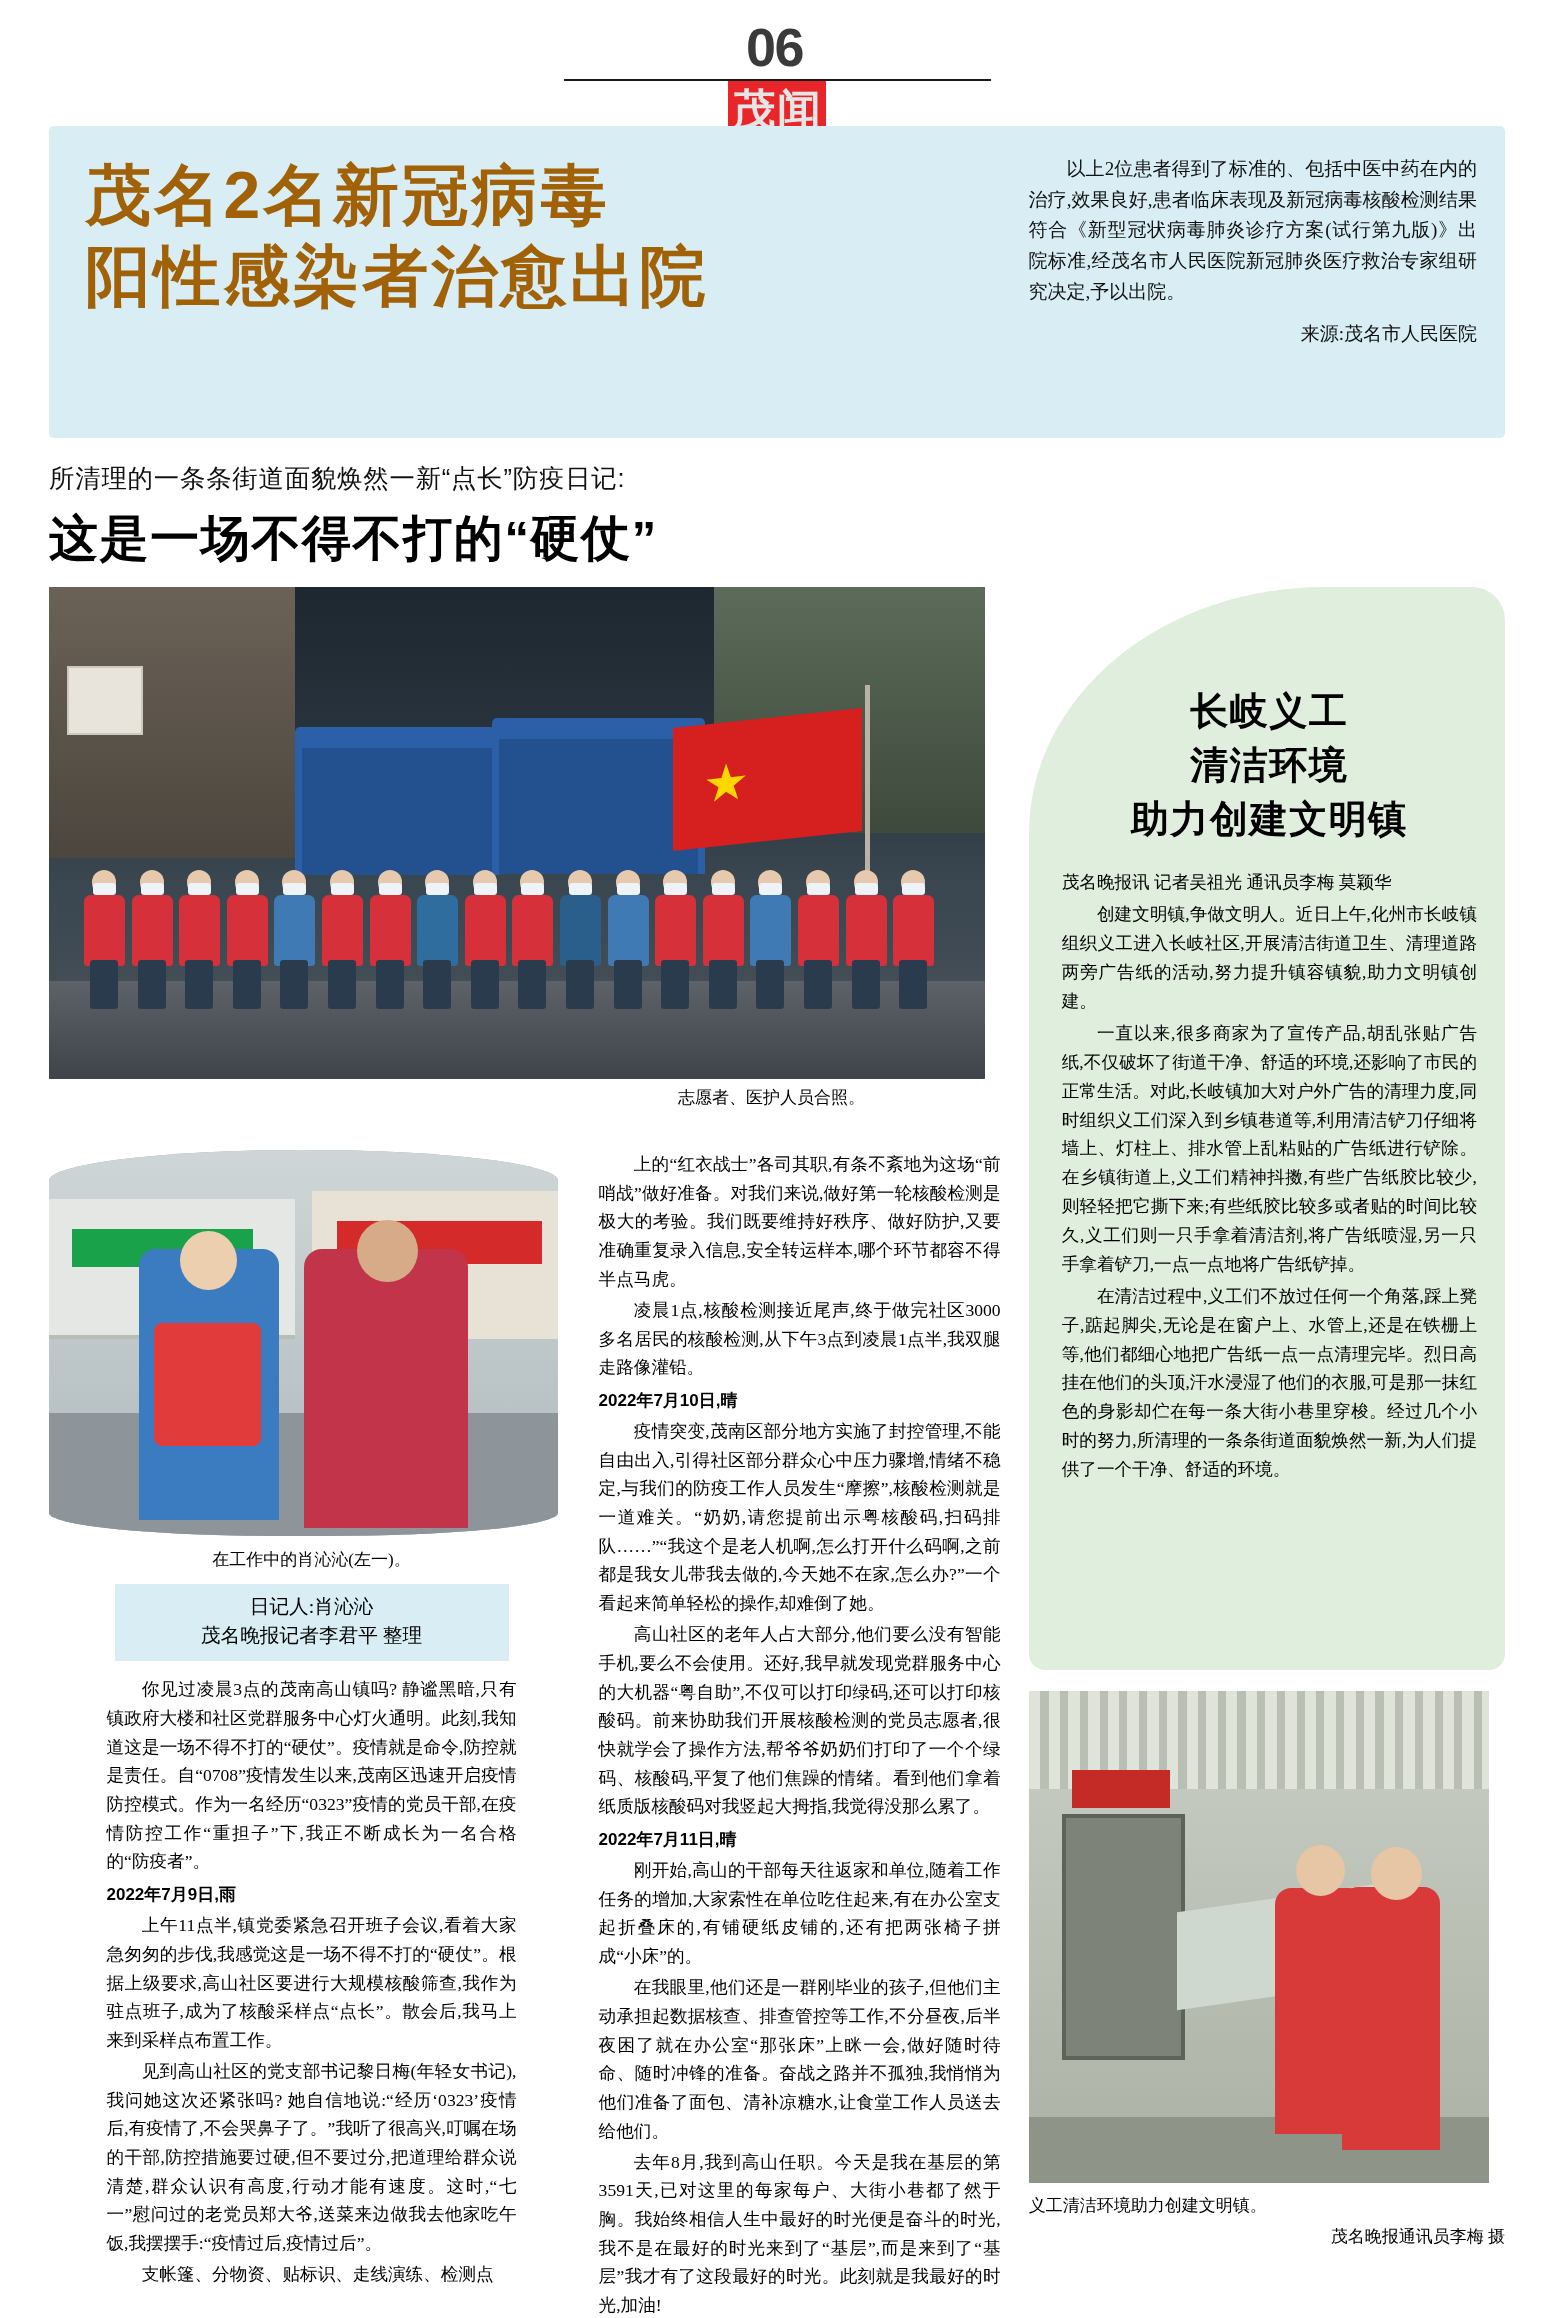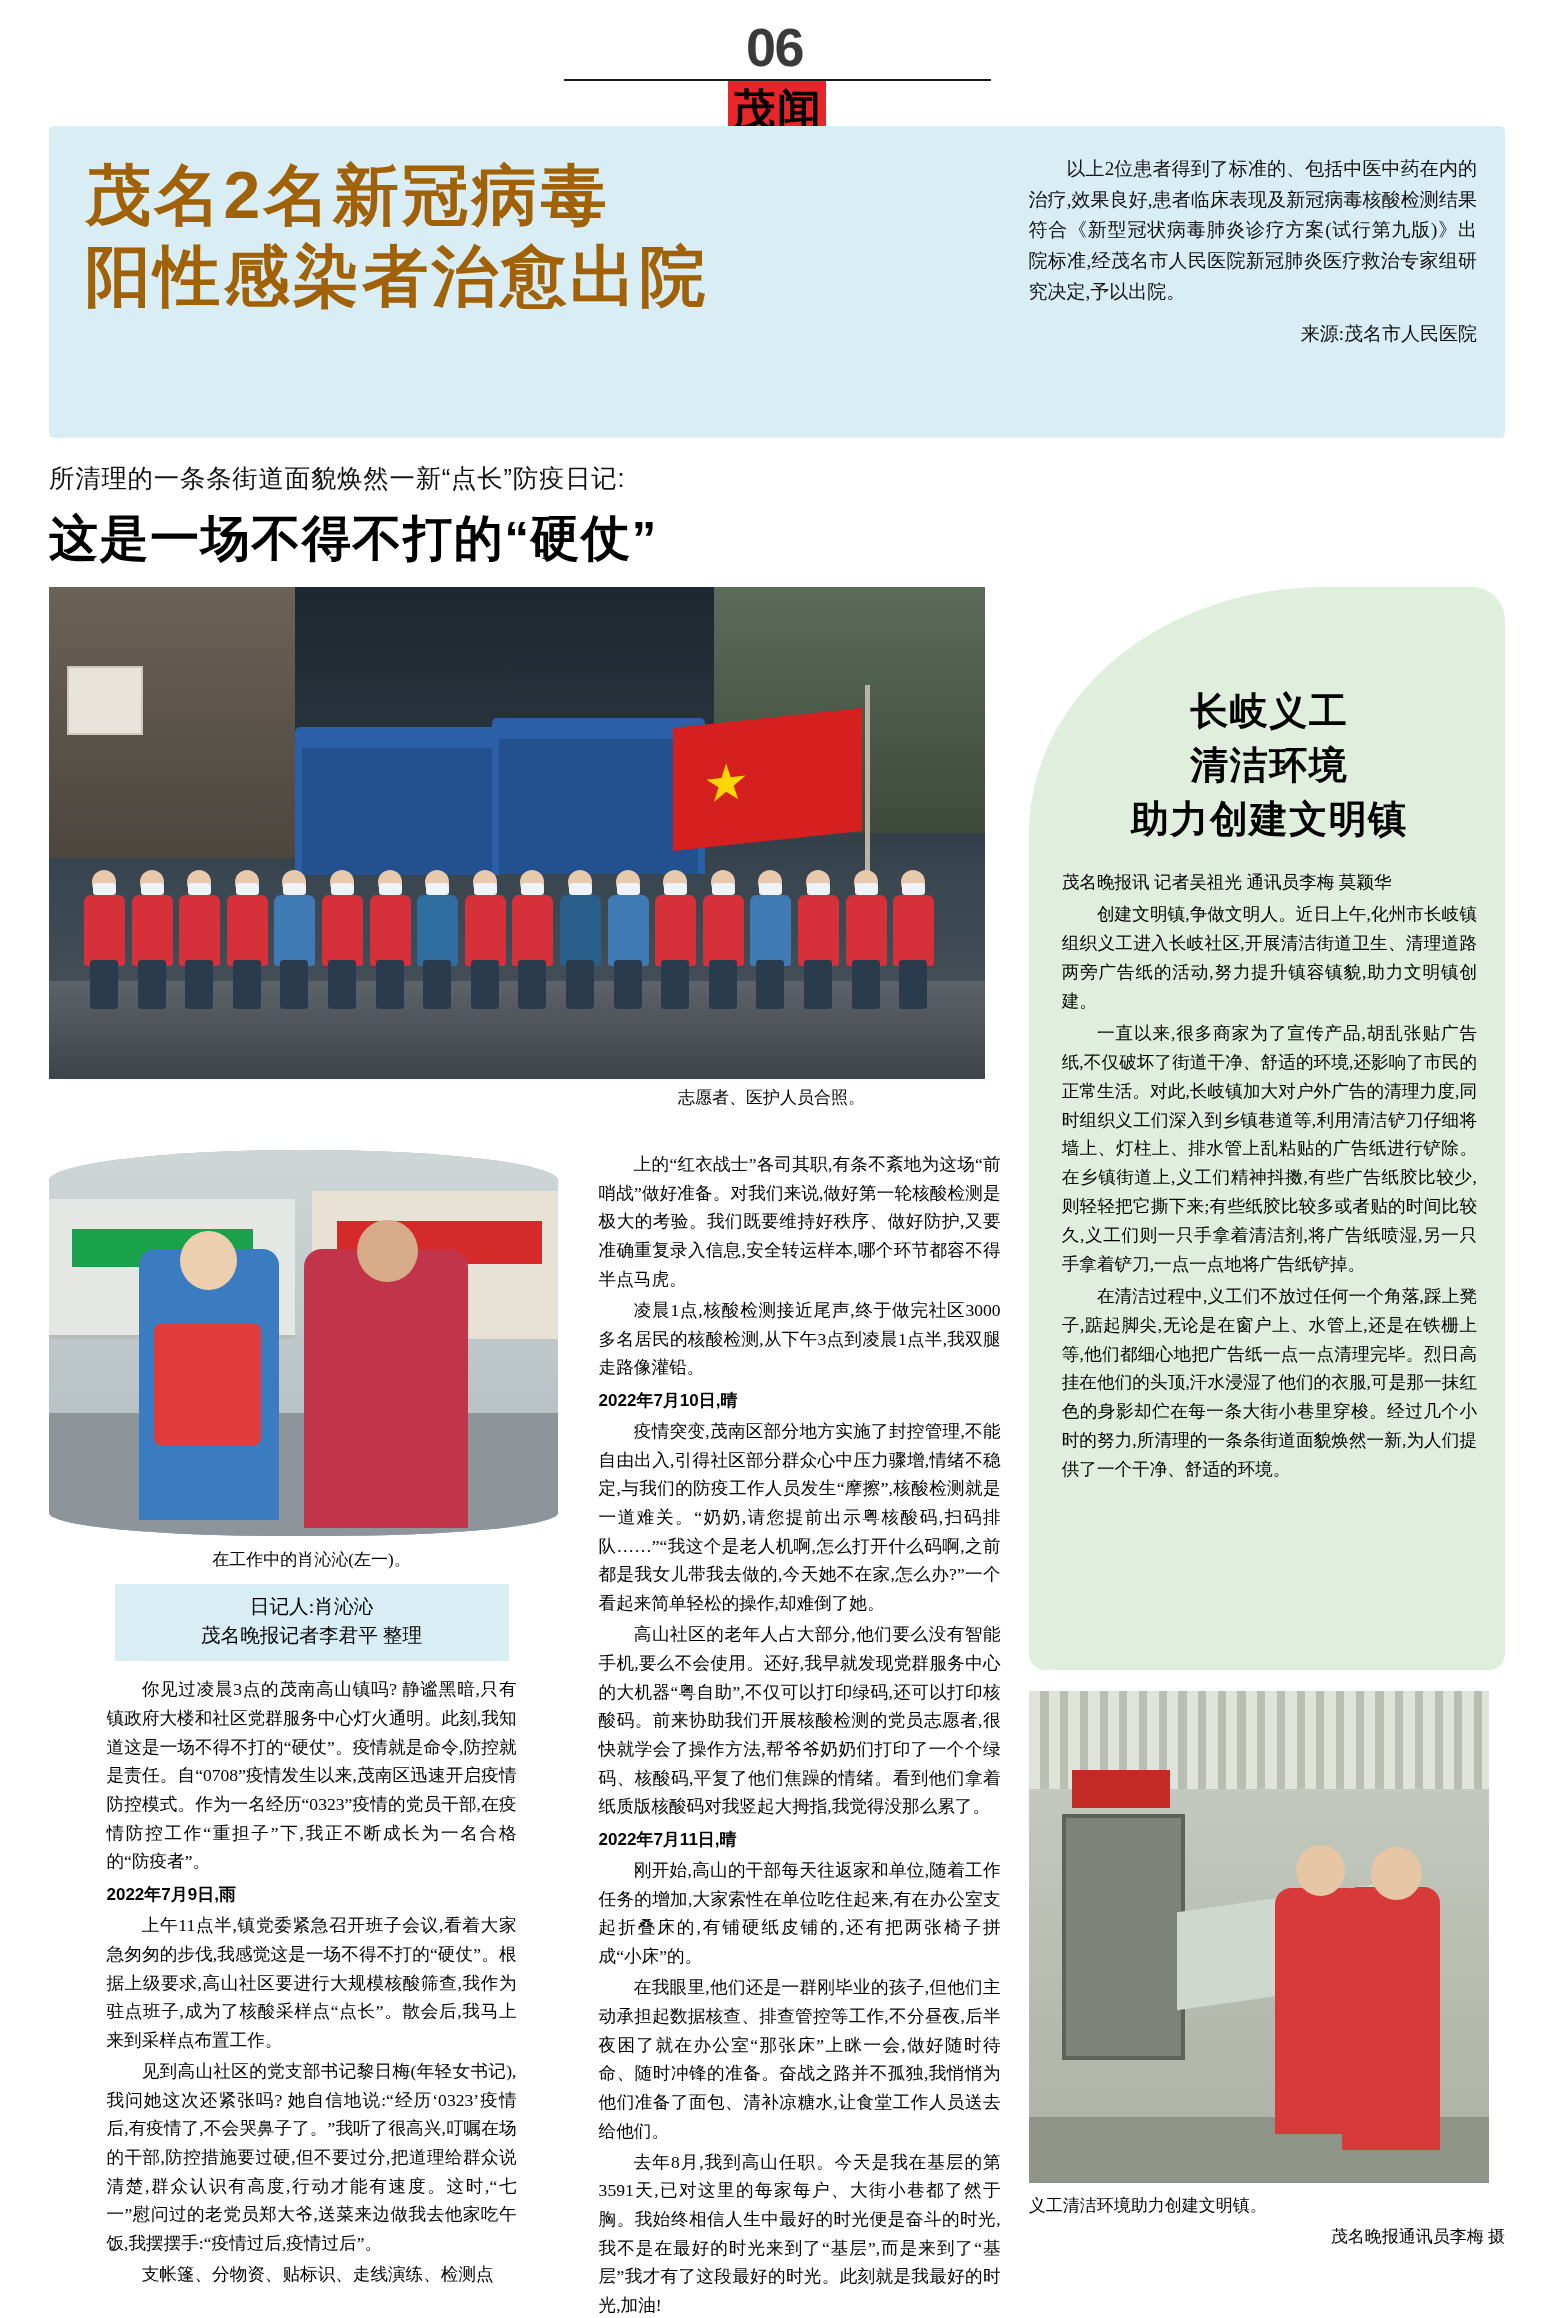--- a/index.html
+++ b/index.html
@@ -35,21 +35,21 @@
   }
   .rule-long {
     flex: 0 0 auto;
     width: 427px;
     border-top: 2.5px solid #1a1a1a;
     margin-top: 4.9px;
   }
   .section-badge {
     width: 98px; height: 64px;
     background: #e8262a;
-    color: #000000;
+    color: #e5e5e5;
     font-family: "Liberation Sans", sans-serif;
     font-size: 44px;
     font-weight: bold;
     display: flex; align-items: center; justify-content: center;
     margin: 0 8.2px;
     letter-spacing: 1.6px;
   }
   .rule-after { flex: 0 0 33px; border-top: 2.5px solid #1a1a1a; margin-top: 4.9px; }
   .dateline {
     flex: 1 1 auto;

